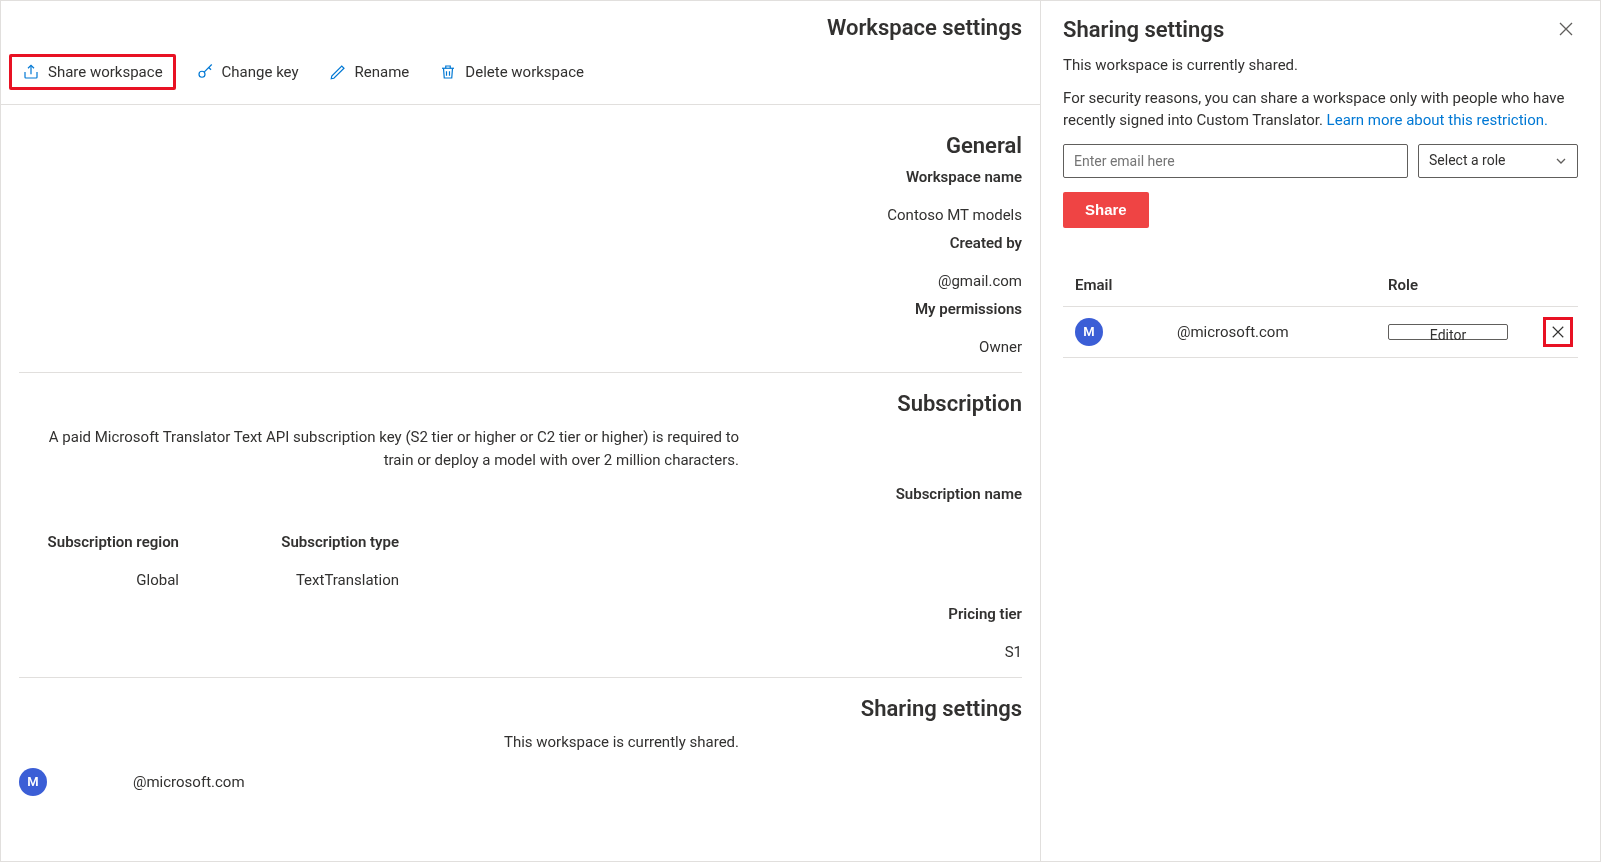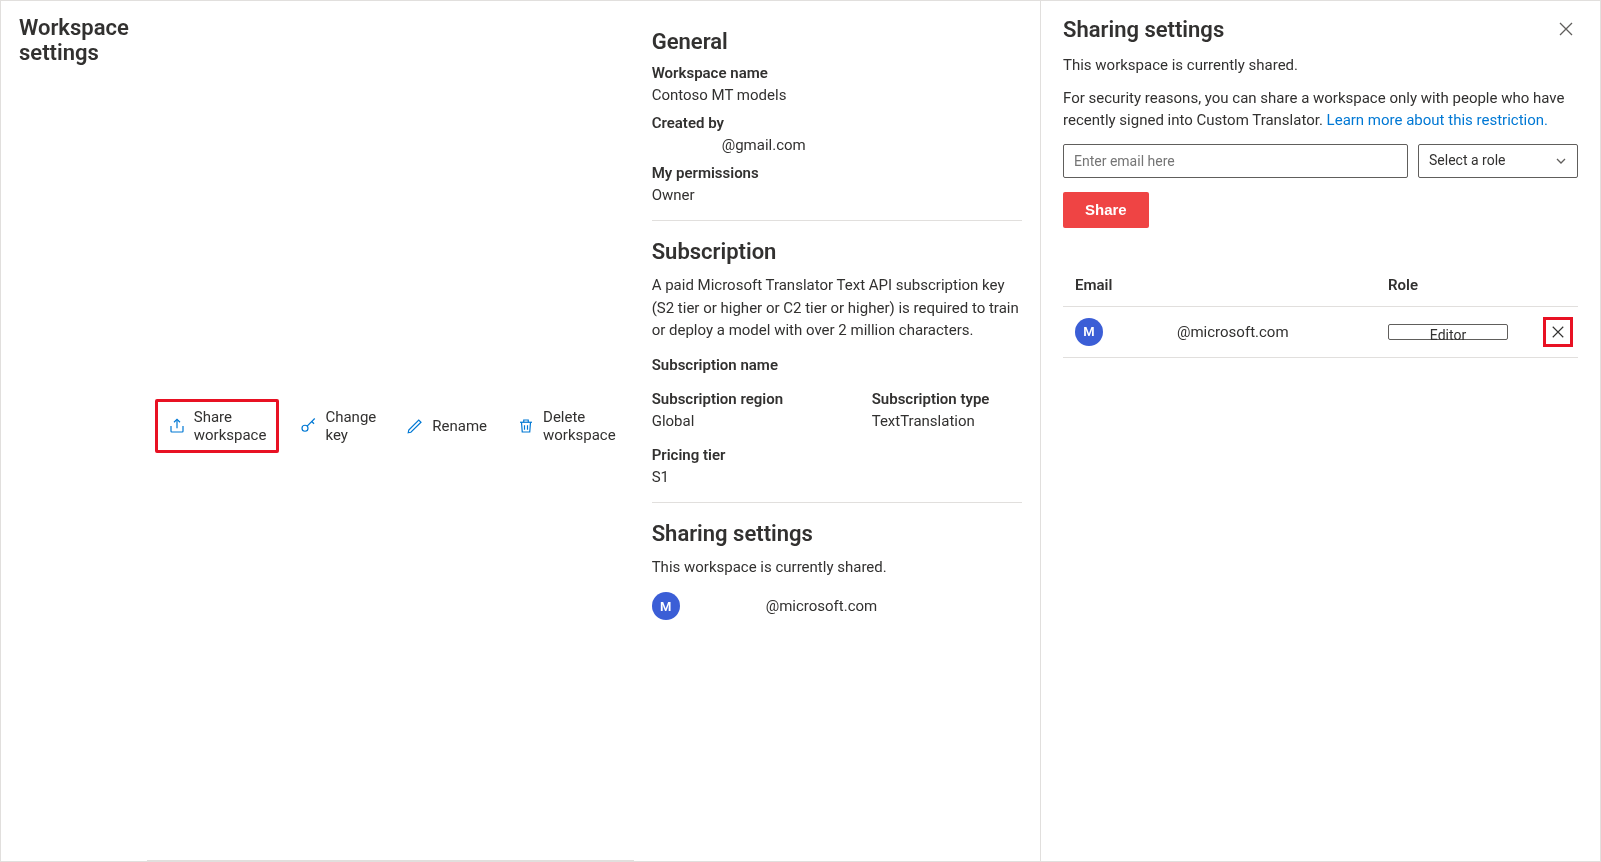--- a/index.html
+++ b/index.html
@@ -15,21 +15,23 @@
   .app {
     display: flex;
     width: 100%;
     height: 100%;
     border: 1px solid #e1dfdd;
   }
   
   .main {
     flex: 1;
     display: flex;
+    flex-direction: column;
     overflow: hidden;
+    text-align: right;
   }
   .page-title {
     font-size: 22px;
     font-weight: 600;
     padding: 14px 18px 10px 18px;
   }
   .toolbar {
     display: flex;
     gap: 10px;
     padding: 4px 8px 14px 8px;
@@ -60,21 +62,21 @@
     margin: 18px 0 10px 0;
   }
   .field-label {
     font-size: 15px;
     font-weight: 600;
     margin-top: 10px;
   }
   .field-value {
     font-size: 15px;
     color: #323130;
-    margin-top: 4px;
+    margin-top: 20px;
     margin-bottom: 6px;
   }
   .divider {
     border: none;
     border-top: 1px solid #e1dfdd;
     margin: 16px 0;
   }
   .desc {
     font-size: 15px;
     color: #323130;

